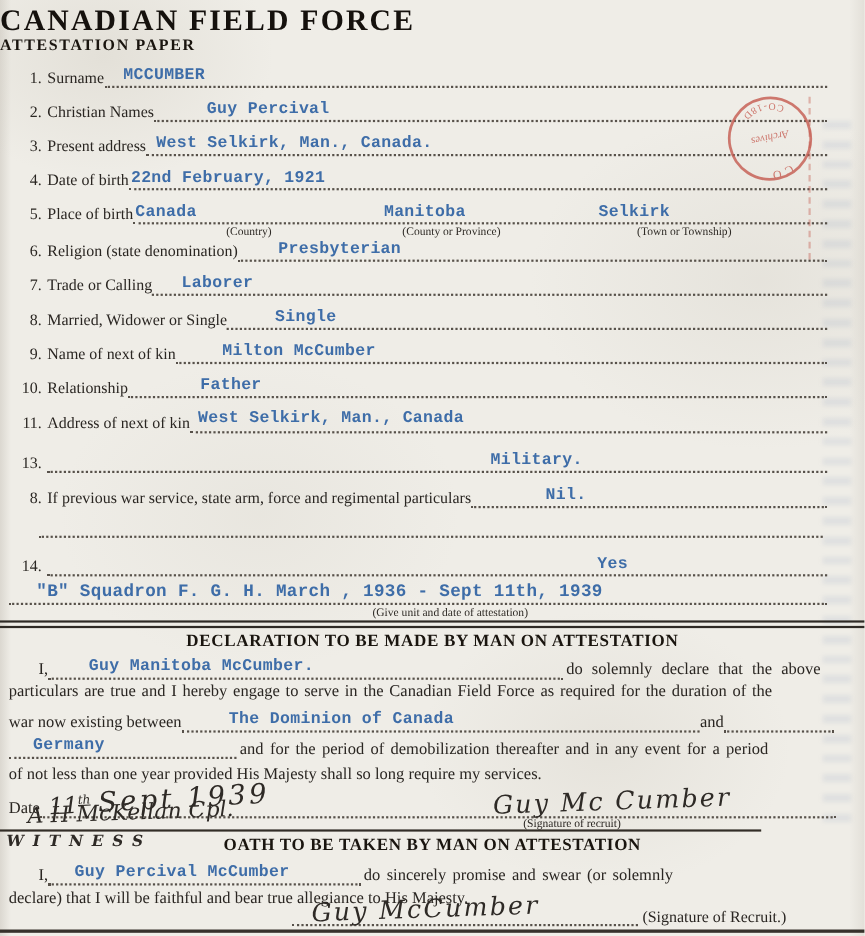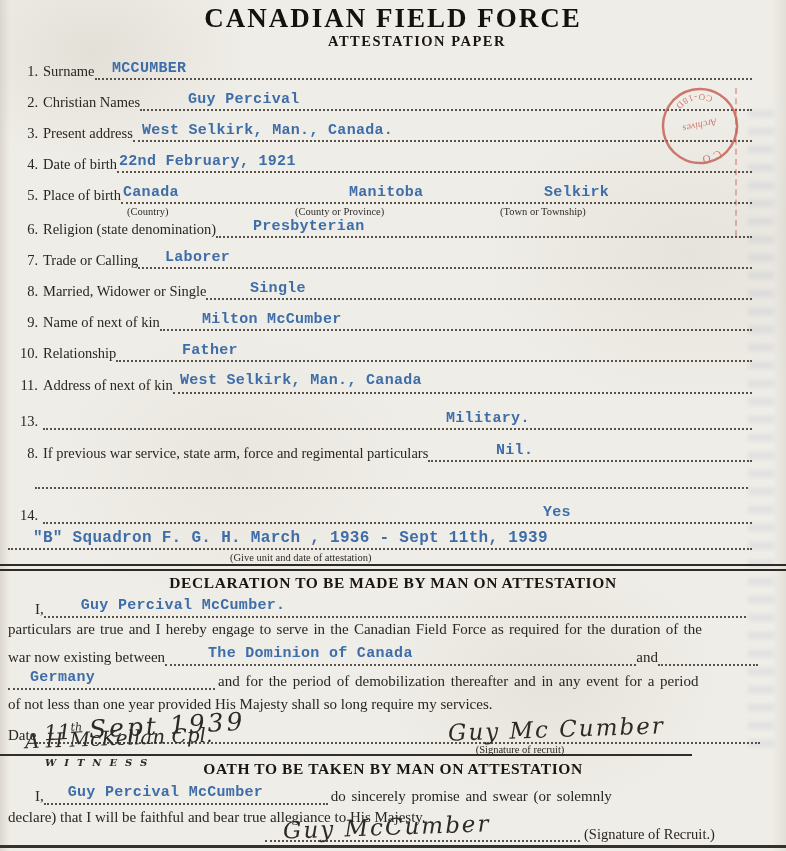--- a/index.html
+++ b/index.html
@@ -17,33 +17,33 @@
       radial-gradient(260px 200px at 30% 55%, rgba(213,209,199,.25), transparent 70%),
       radial-gradient(240px 180px at 70% 80%, rgba(206,201,190,.28), transparent 70%),
       linear-gradient(90deg, rgba(160,152,140,.25), rgba(160,152,140,0) 10px),
       linear-gradient(270deg, rgba(170,162,150,.18), rgba(170,162,150,0) 14px);
   }
   .bleed{
     position:absolute;left:748px;top:110px;width:26px;height:640px;
     background:repeating-linear-gradient(rgba(92,118,168,.10) 0 7px, transparent 7px 18px);
     filter:blur(2px);pointer-events:none;
   }
-  .title{position:absolute;top:3px;left:0;right:0;text-align:center;
+  .title{position:absolute;top:3px;left:0;right:0;
     font-size:27px;font-weight:bold;letter-spacing:2px;color:#15110d;}
-  .subtitle{position:absolute;top:33px;left:0;right:0;text-align:center;
-    font-size:14.5px;font-weight:bold;letter-spacing:1.5px;color:#1a150f;padding-left:48px;}
+  .subtitle{position:absolute;top:33px;left:0;right:0;
+    font-size:14.5px;font-weight:bold;letter-spacing:1.5px;color:#1a150f;}
 
   .row{position:absolute;left:8px;right:34px;height:22px;display:flex;align-items:flex-end;font-size:14.5px;}
   .num{flex:0 0 30px;text-align:right;padding-right:5px;}
   .lbl{white-space:nowrap;font-family:Liberation Serif, serif;}
   .dotfill{flex:1;border-bottom:2px dotted #57514a;height:100%;}
   .typed{position:absolute;bottom:3px;font-family:"Liberation Mono", monospace;
     font-weight:bold;font-size:15px;color:#3e6da8;letter-spacing:.3px;white-space:nowrap;}
   .typed.big{font-size:16px;}
-  .cap{position:absolute;font-size:10.5px;text-align:left;color:#2f2b26;}
+  .cap{position:absolute;font-size:10.5px;text-align:right;color:#2f2b26;}
 
   .r1{top:58px}.r2{top:89px}.r3{top:120px}.r4{top:151px}.r5{top:182px}
   .r6{top:216px}.r7{top:247px}.r8{top:278px}.r9{top:309px}.r10{top:340px}
   .r11{top:372px}.r12{top:408px}.r13{top:440px}.r14{top:502px}.rdetail{top:528px}
   .v1{left:104px}.v2{left:180px}.v3{left:134px}.v4{left:111px}
   .v5a{left:115px}.v5b{left:341px}.v5c{left:536px}
   .v6{left:245px}.v7{left:157px}.v8{left:242px}.v9{left:194px}.v10{left:174px}
   .v11{left:172px;bottom:5px}.v12{left:438px}.v13{left:488px}.v14{left:535px}.vdetail{left:25px}
 
   .dotline{position:absolute;left:35px;right:38px;top:487px;border-top:2px dotted #57514a;}
@@ -68,21 +68,21 @@
 
   .daterow{top:714px;left:8px;right:26px;height:30px}
   .script{font-family:"DejaVu Serif", serif;font-style:italic;color:#2e2a26;white-space:nowrap;}
   .hdate{position:absolute;left:8px;bottom:1px;font-size:21px;transform:rotate(-3deg);}
   .hdate .mon{font-size:25px;letter-spacing:3px;}
   .hdate sup{font-size:11px;text-decoration:underline;}
   .hsig{position:absolute;left:412px;bottom:0;font-size:23px;transform:rotate(-2deg);letter-spacing:2px;}
   .sigcap1{position:absolute;top:744px;left:430px;width:180px;text-align:center;font-size:10.5px;}
   .hwitness{position:absolute;top:726px;left:25px;font-size:20px;transform:rotate(-2deg);}
   .witnessline{position:absolute;top:754px;left:0;width:692px;border-top:2px solid #322d27;}
-  .hwitword{position:absolute;top:757px;left:6px;font-size:10px;letter-spacing:8px;font-weight:bold;margin-left:39px;}
+  .hwitword{position:absolute;top:757px;left:6px;font-size:14px;letter-spacing:8px;font-weight:bold;}
 
   .ol1{top:785px;left:35px;right:40px}
   .ol2{top:806px;left:8px}
   .oathdotseg{width:284px}
   .osigline{position:absolute;top:822px;left:265px;width:315px;height:18px;border-bottom:2px dotted #57514a;}
   .osig{position:absolute;top:814px;left:283px;font-size:23px;transform:rotate(-2deg);letter-spacing:2px;}
   .osigcap{position:absolute;top:826px;left:584px;font-size:14.5px;}
   .botrule{position:absolute;top:845px;left:0;right:0;height:3px;background:#36312b;}
 
   .stamp{position:absolute;left:652px;top:78px;width:96px;height:96px;opacity:.78;}
@@ -195,22 +195,23 @@
 </div>
 <div class="cap" style="top:552px;left:230px;width:250px">(Give unit and date of attestation)</div>
 
 <div class="dblrule"></div>
 
 <div class="secheading declhead">DECLARATION TO BE MADE BY MAN ON ATTESTATION</div>
 
 <div class="pline dl1">
   <span>I,</span>
   <span class="dotseg grow">
-    <span class="typed" style="left:37px;bottom:2px">Guy Percival McCumber.</span>
-  </span>
+    <span class="typed" style="left:37px;bottom:2px">Guy Manitoba McCumber.</span>
+  </span>
+  <span class="tail ws4">do solemnly declare that the above</span>
 </div>
 <div class="pline dl2">particulars are true and I hereby engage to serve in the Canadian Field Force as required for the duration of the</div>
 <div class="pline dl3">
   <span class="lbl">war now existing between</span>
   <span class="dotseg grow">
     <span class="typed" style="left:43px;bottom:2px">The Dominion of Canada</span>
   </span>
   <span class="lbl">and</span>
   <span class="dotseg" style="width:100px"></span>
 </div>

